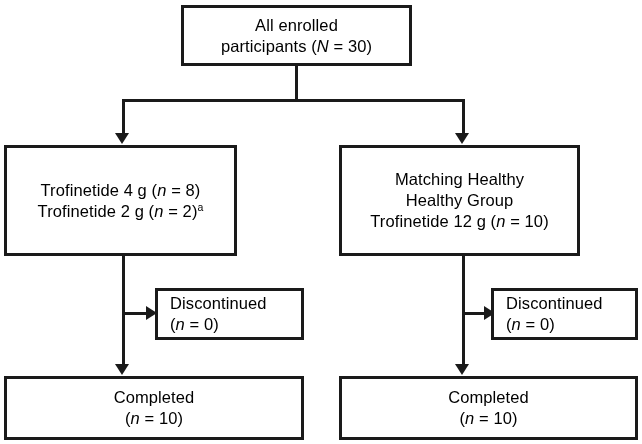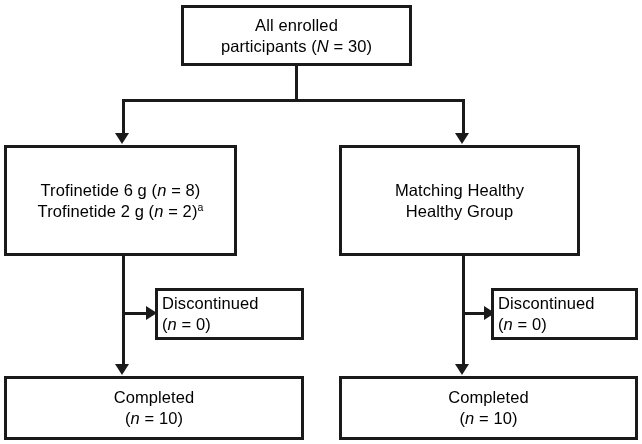--- a/index.html
+++ b/index.html
@@ -31,21 +31,21 @@
     justify-content: center;
     text-align: center;
     font-size: 16.5px;
     line-height: 21px;
     letter-spacing: 0.1px;
     z-index: 3;
   }
   .node.left-align {
     align-items: flex-start;
     text-align: left;
-    padding-left: 4px;
+    padding-left: 12px;
   }
   .node .ln {
     display: block;
     white-space: nowrap;
   }
   .it {
     font-style: italic;
   }
   sup {
     font-size: 10.5px;
@@ -132,27 +132,28 @@
   <div class="conn hline" id="disc-stem-right"></div>
   <div class="arrow-right" id="arrow-disc-right"></div>
   <div class="arrow-down" id="arrow-comp-right"></div>
 
   <div class="node" id="node-enrolled">
     <span class="ln">All enrolled</span>
     <span class="ln"><span>participants (</span><span class="it">N</span><span> = 30)</span></span>
   </div>
 
   <div class="node" id="node-renal">
-    <span class="ln"><span>Trofinetide 6 g (</span><span class="it">n</span><span> = 8)</span></span>
+    <span class="ln"><span>Trofinetide 4 g (</span><span class="it">n</span><span> = 8)</span></span>
     <span class="ln"><span>Trofinetide 2 g (</span><span class="it">n</span><span> = 2)</span><sup>a</sup></span>
   </div>
 
   <div class="node" id="node-control">
     <span class="ln">Matching Healthy</span>
     <span class="ln">Healthy Group</span>
+    <span class="ln"><span>Trofinetide 12 g (</span><span class="it">n</span><span> = 10)</span></span>
   </div>
 
   <div class="node left-align" id="node-disc-left">
     <span class="ln">Discontinued</span>
     <span class="ln"><span>(</span><span class="it">n</span><span> = 0)</span></span>
   </div>
 
   <div class="node left-align" id="node-disc-right">
     <span class="ln">Discontinued</span>
     <span class="ln"><span>(</span><span class="it">n</span><span> = 0)</span></span>

